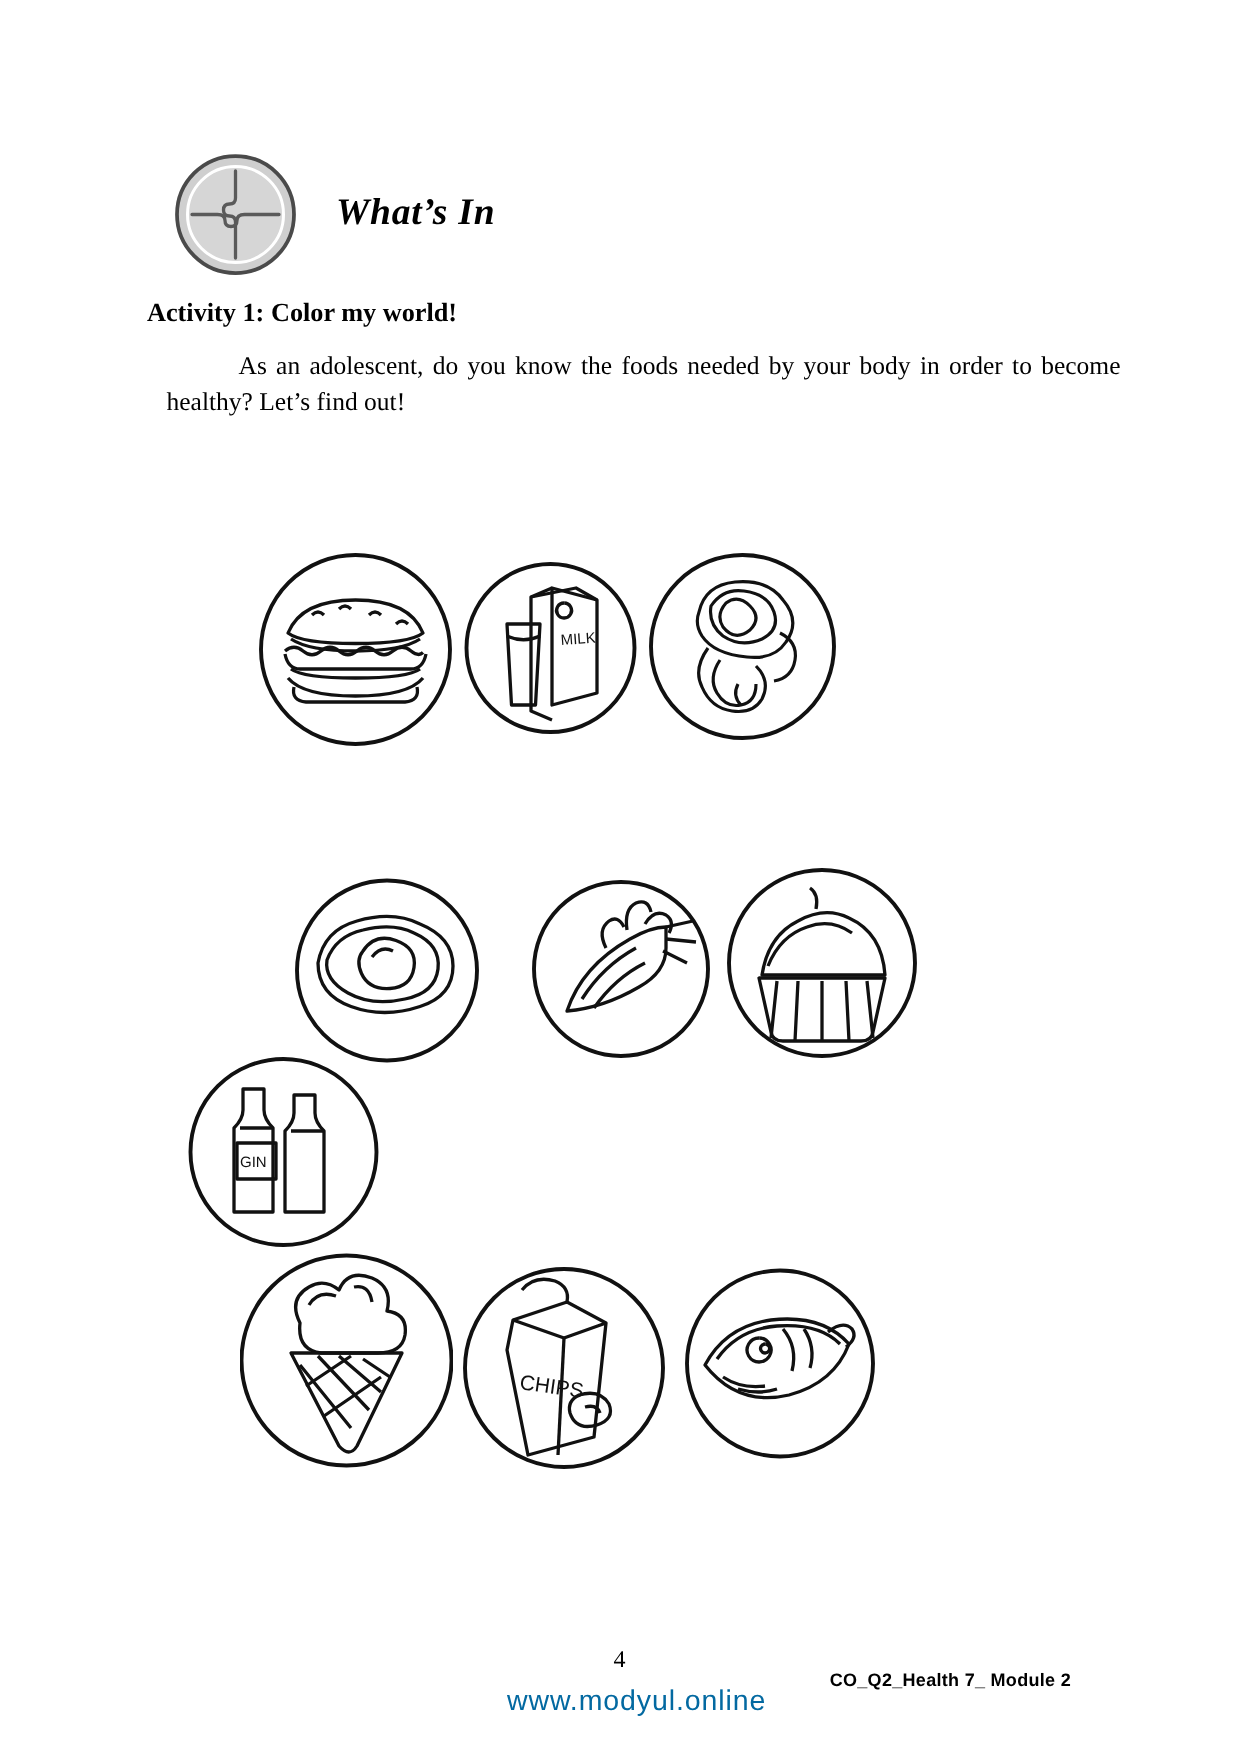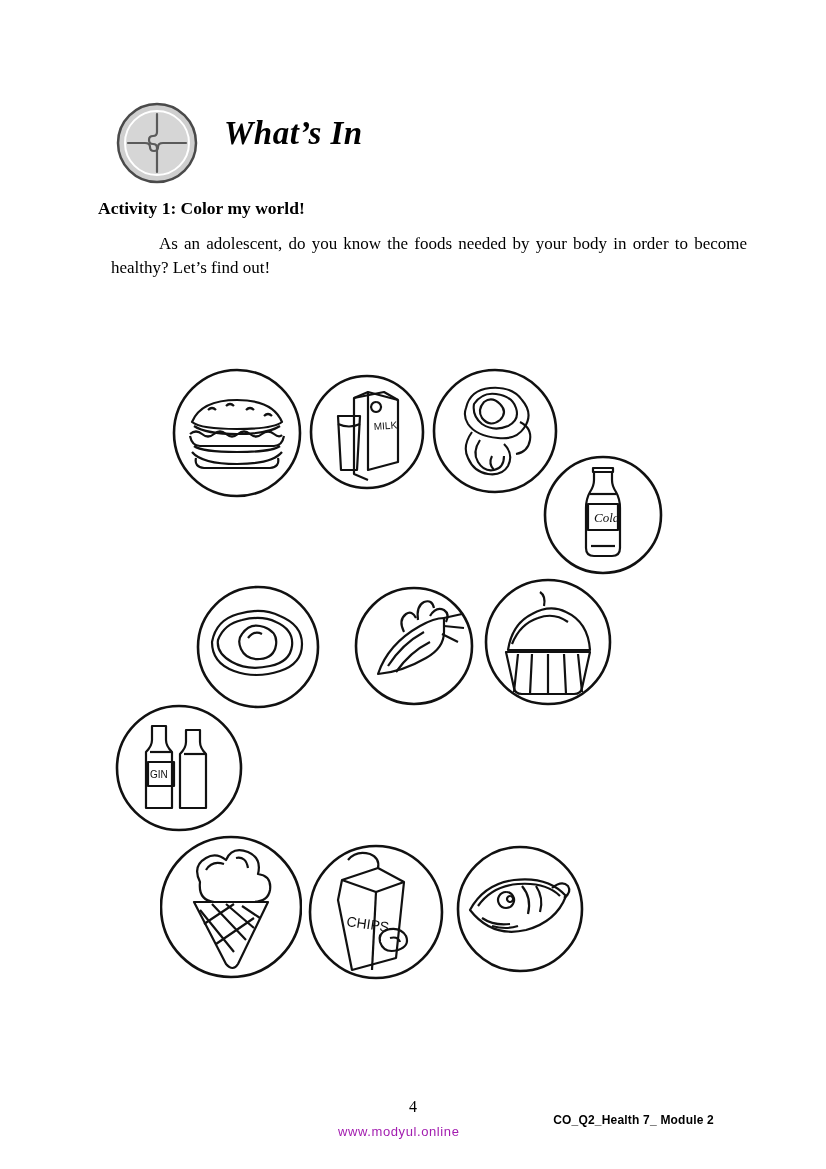--- a/index.html
+++ b/index.html
@@ -31,25 +31,25 @@
   .puzzle-badge {
     position: absolute;
     left: 18px;
     top: 2px;
     width: 82px;
     height: 82px;
   }
   .section-title {
     position: absolute;
     left: 126px;
-    top: 15px;
+    top: 28px;
     font-family: "Liberation Serif", serif;
     font-weight: bold;
     font-style: italic;
-    font-size: 33px;
+    font-size: 25px;
     letter-spacing: 0.5px;
   }
 
   
   .activity-title {
     position: absolute;
     left: 98px;
     top: 198px;
     font-family: "Liberation Serif", serif;
     font-weight: bold;
@@ -106,22 +106,22 @@
     font-family: "Liberation Sans", sans-serif;
     font-weight: bold;
     font-size: 12px;
     letter-spacing: 0.2px;
   }
   .watermark {
     position: absolute;
     left: 338px;
     top: 1124px;
     font-family: "Liberation Sans", sans-serif;
-    font-size: 13px;
-    color: #a21caf;
+    font-size: 19px;
+    color: #0369a1;
     letter-spacing: 0.6px;
   }
 </style>
 </head>
 <body>
 
 <div class="page">
 
   <div class="header-block">
     <div class="puzzle-badge">
@@ -183,33 +183,20 @@
           <path d="M42 40 q8 -12 22 -10 q16 2 20 14 q4 12 -8 18 q-14 6 -26 -2 q-10 -8 -8 -20z"></path>
           <path d="M52 38 q8 -6 16 2 q8 8 0 16 q-10 8 -18 -2 q-5 -8 2 -16z"></path>
           <path d="M40 68 q-10 14 -4 26 q6 14 20 16 q14 2 20 -8 q6 -12 -4 -22"></path>
           <path d="M48 76 q-8 12 -2 22 q6 10 16 8 q10 -2 10 -14"></path>
           <path d="M60 92 q-4 8 2 14"></path>
           <path d="M88 58 q12 6 10 18 q-2 12 -14 14"></path>
         </g>
       </svg>
     </div>
 
-    <div class="bubble" style="left:452px; top:96px;">
-      <svg width="122" height="122" viewBox="0 0 122 122">
-        <circle cx="61" cy="61" r="58" fill="#fff" stroke="#111" stroke-width="2.6"></circle>
-        <g fill="none" stroke="#111" stroke-width="2.2" stroke-linejoin="round">
-          <path d="M52 18 l18 0 l0 8 q0 6 4 12 q4 7 4 16 l0 40 q0 8 -8 8 l-18 0 q-8 0 -8 -8 l0 -40 q0 -9 4 -16 q4 -6 4 -12 z"></path>
-          <path d="M51 18 l20 0 l0 -4 l-20 0 z"></path>
-          <path d="M48 40 l26 0"></path>
-          <path d="M46 50 l30 0 l0 26 l-30 0 z"></path>
-          <path d="M49 92 l24 0"></path>
-          <text x="52" y="68" font-family="Liberation Serif, serif" font-style="italic" font-size="13" fill="#111" stroke="none">Cola</text>
-        </g>
-      </svg>
-    </div>
 
     <div class="bubble" style="left:98px; top:226px;">
       <svg width="140" height="126" viewBox="0 0 140 126">
         <circle cx="70" cy="63" r="60" fill="#fff" stroke="#111" stroke-width="2.6"></circle>
         <g fill="none" stroke="#111" stroke-width="2.2" stroke-linejoin="round">
           <path d="M24 58 q4 -22 26 -28 q24 -7 42 2 q22 9 22 28 q0 20 -22 27 q-24 8 -46 0 q-22 -8 -22 -29z"></path>
           <path d="M30 56 q6 -16 24 -20 q20 -5 34 2 q18 8 16 24 q-2 16 -22 20 q-22 5 -38 -4 q-16 -9 -14 -22z"></path>
           <path d="M54 50 q8 -12 22 -7 q14 5 12 18 q-2 13 -16 14 q-14 1 -19 -10 q-4 -9 1 -15z"></path>
           <path d="M60 54 q6 -8 14 -4"></path>
         </g>
@@ -237,21 +224,21 @@
         <g fill="none" stroke="#111" stroke-width="2.2" stroke-linejoin="round">
           <path d="M26 76 q4 -26 24 -36 q18 -10 34 -2 q22 10 24 38 z"></path>
           <path d="M30 70 q8 -20 26 -26 q16 -6 30 4"></path>
           <path d="M62 32 q2 -10 -4 -14"></path>
           <path d="M24 78 l84 0 l-8 36 q-1 6 -8 6 l-52 0 q-7 0 -8 -6 z"></path>
           <path d="M36 80 l-4 38 M50 80 l-2 40 M66 80 l0 40 M82 80 l2 40 M96 80 l4 38"></path>
         </g>
       </svg>
     </div>
 
-    <div class="bubble" style="left:18px; top:342px;">
+    <div class="bubble" style="left:28px; top:342px;">
       <svg width="142" height="136" viewBox="0 0 142 136">
         <circle cx="71" cy="68" r="62" fill="#fff" stroke="#111" stroke-width="2.6"></circle>
         <g fill="none" stroke="#111" stroke-width="2.2" stroke-linejoin="round">
           <path d="M44 26 l14 0 l0 14 q0 6 6 12 l0 56 l-26 0 l0 -56 q6 -6 6 -12 z"></path>
           <path d="M42 52 l22 0"></path>
           <path d="M40 62 l26 0 l0 24 l-26 0 z"></path>
           <path d="M78 30 l14 0 l0 12 q0 6 6 12 l0 54 l-26 0 l0 -54 q6 -6 6 -12 z"></path>
           <path d="M76 54 l22 0"></path>
           <text x="42" y="78" font-family="Liberation Sans, sans-serif" font-size="10" fill="#111" stroke="none">GIN</text>
         </g>

